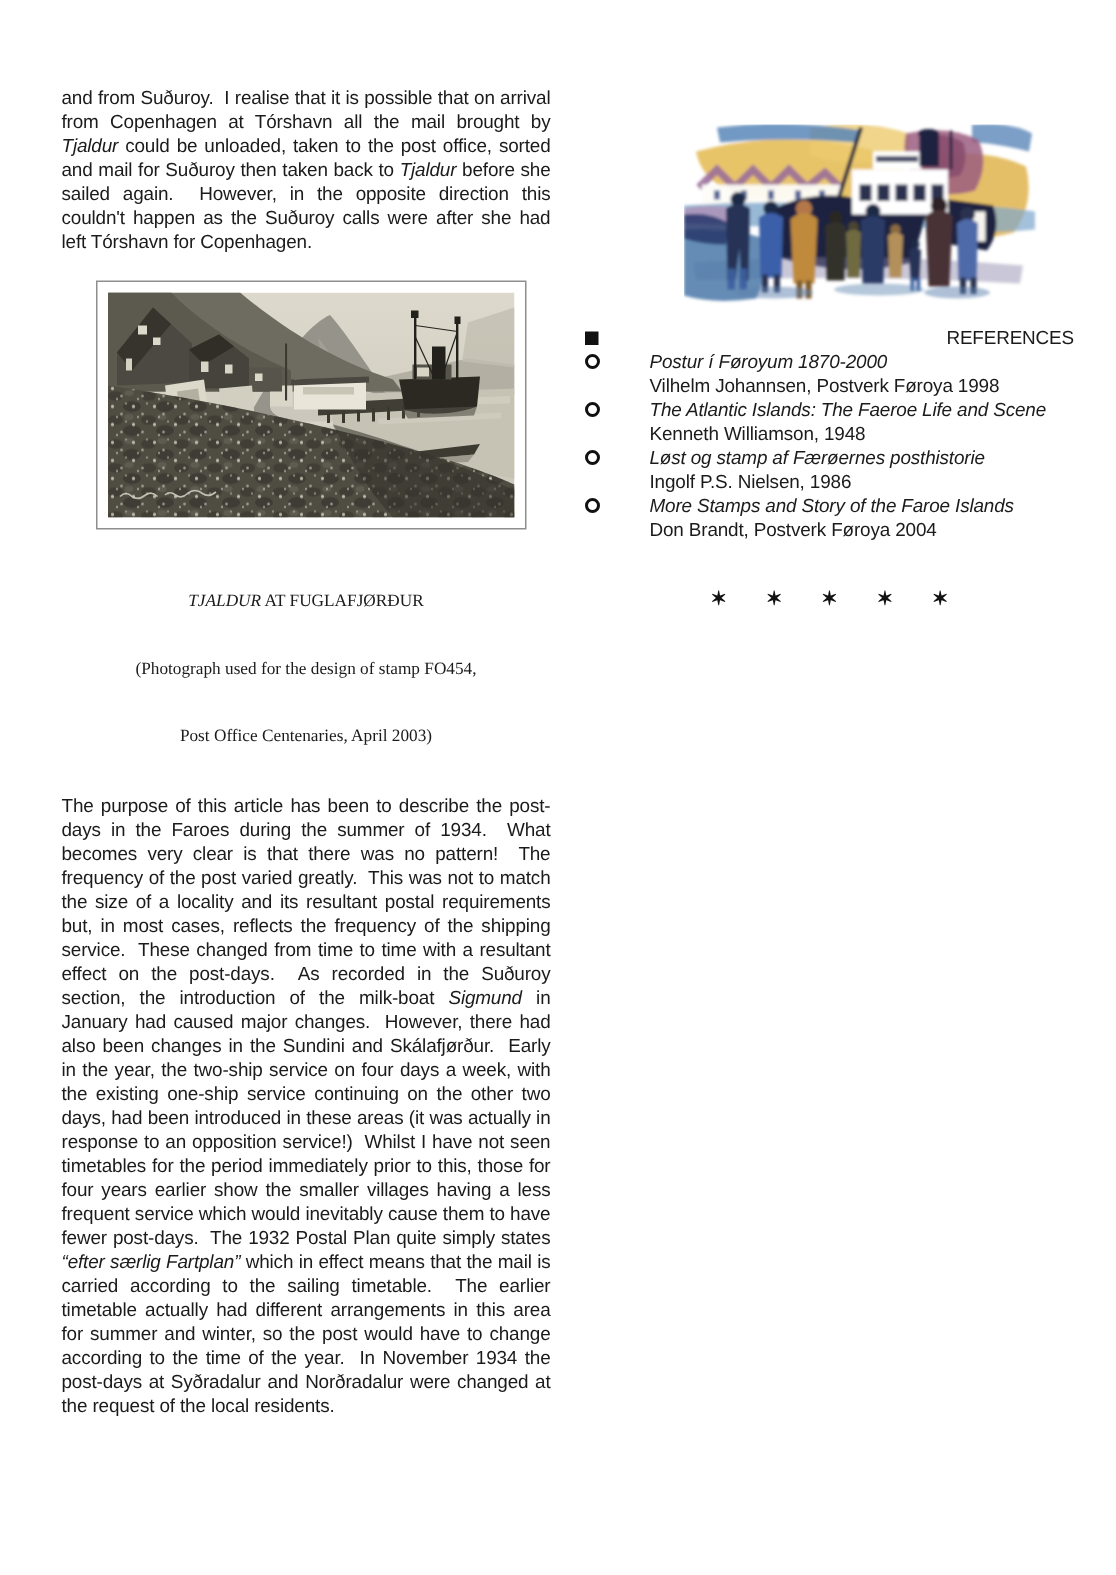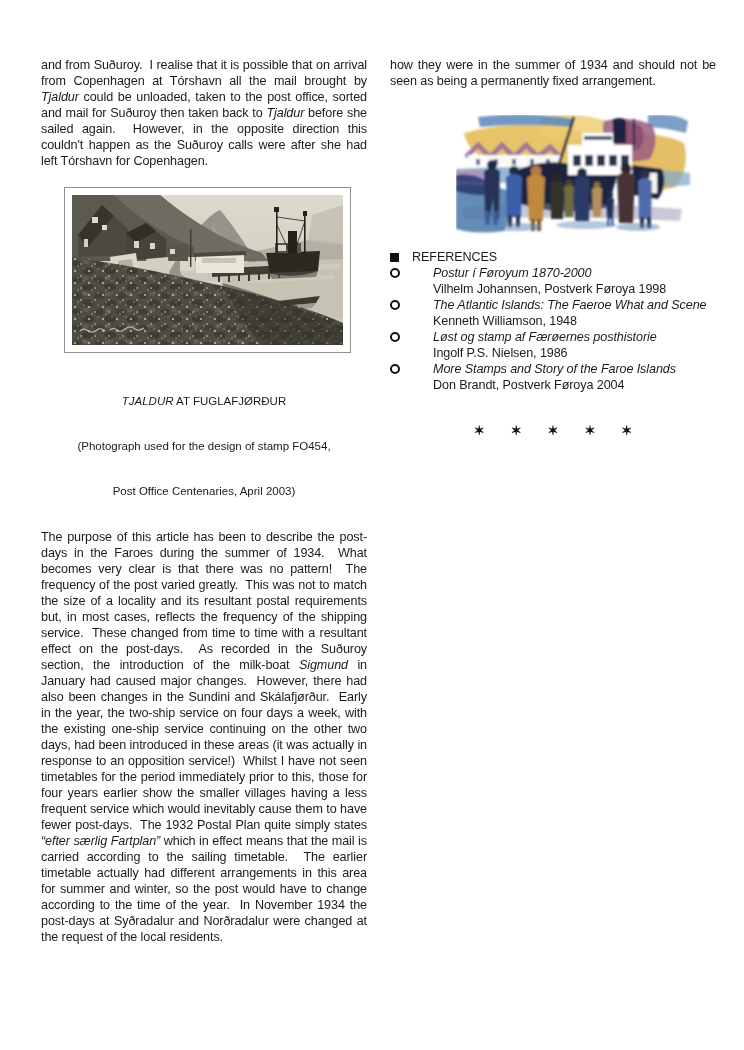--- a/index.html
+++ b/index.html
@@ -22,21 +22,21 @@
     padding:7px;line-height:0;
   }
   .photo-caption{margin-top:11px;text-align:center;font-size:11.5px;line-height:15px;white-space:pre-wrap;}
   .section-heading{
     margin-top:22px;font-size:13px;line-height:16px;letter-spacing:0.2px;font-weight:normal;
   }
   .section-heading + p.body{margin-top:15px;}
   
   .illustration-wrap{margin:26px 0 0 66px;width:236px;line-height:0;}
   .references{margin-top:12px;font-size:12.6px;line-height:16px;letter-spacing:-0.1px;}
-  .ref-heading-row{display:flex;align-items:center;}
+  .ref-heading-row{display:flex;align-items:center;justify-content:space-between;}
   .sq-bullet{width:9px;height:9px;background:#111;display:inline-block;margin-right:13px;flex:none;}
   .ref-item{display:flex;margin-top:0;gap:24px;}
   .ref-bullet{
     width:9px;height:9px;border:2px solid #111;border-radius:50%;display:inline-block;
     margin:3px 9px 0 0;flex:none;box-sizing:border-box;width:10px;height:10px;
   }
   .ref-text{flex:1;}
   .ref-title{font-style:italic;}
   .separator{
     margin-top:30px;display:flex;justify-content:center;gap:26px;
@@ -45,21 +45,21 @@
 </style>
 </head>
 <body>
 
 <div class="page">
 
   <div class="col col-left">
 
     <p class="body"><span>and from Suðuroy.  I realise that it is possible that on arrival from Copenhagen at Tórshavn all the mail brought by </span><span class="it">Tjaldur</span><span> could be unloaded, taken to the post office, sorted and mail for Suðuroy then taken back to </span><span class="it">Tjaldur</span><span> before she sailed again.  However, in the opposite direction this couldn't happen as the Suðuroy calls were after she had left Tórshavn for Copenhagen.</span></p>
 
-    <figure style="margin:0;">
+    <figure style="margin:0;font-family:Liberation Serif, serif;">
       <div class="photo-frame">
         
         <svg width="271" height="150" viewBox="0 0 271 150">
           <defs>
             <linearGradient id="sky" x1="0" y1="0" x2="0" y2="1">
               <stop offset="0" stop-color="#ddd9cd"></stop>
               <stop offset="1" stop-color="#c9c5b8"></stop>
             </linearGradient>
             <pattern id="flecks" width="14" height="12" patternUnits="userSpaceOnUse">
               <circle cx="3" cy="4" r="1.1" fill="#d8d4c6" opacity="0.8"></circle>
@@ -160,21 +160,20 @@
       </figcaption>
     </figure>
 
 
     <p class="body"><span>The purpose of this article has been to describe the post-days in the Faroes during the summer of 1934.  What becomes very clear is that there was no pattern!  The frequency of the post varied greatly.  This was not to match the size of a locality and its resultant postal requirements but, in most cases, reflects the frequency of the shipping service.  These changed from time to time with a resultant effect on the post-days.  As recorded in the Suðuroy section, the introduction of the milk-boat </span><span class="it">Sigmund</span><span> in January had caused major changes.  However, there had also been changes in the Sundini and Skálafjørður.  Early in the year, the two-ship service on four days a week, with the existing one-ship service continuing on the other two days, had been introduced in these areas (it was actually in response to an opposition service!)  Whilst I have not seen timetables for the period immediately prior to this, those for four years earlier show the smaller villages having a less frequent service which would inevitably cause them to have fewer post-days.  The 1932 Postal Plan quite simply states </span><span class="it">“efter særlig Fartplan”</span><span> which in effect means that the mail is carried according to the sailing timetable.  The earlier timetable actually had different arrangements in this area for summer and winter, so the post would have to change according to the time of the year.  In November 1934 the post-days at Syðradalur and Norðradalur were changed at the request of the local residents.</span></p>
 
   </div>
 
   <div class="col col-right">
 
-    <p class="body">how they were in the summer of 1934 and should not be seen as being a permanently fixed arrangement.</p>
 
     <div class="illustration-wrap">
       
       <svg width="236" height="122" viewBox="0 0 236 122">
         <defs>
           <filter id="wc" x="-10%" y="-10%" width="120%" height="120%">
             <feGaussianBlur stdDeviation="1.1"></feGaussianBlur>
           </filter>
         </defs>
         <g filter="url(#wc)">
@@ -278,21 +277,21 @@
       <div class="ref-item">
         <span class="ref-bullet"></span>
         <span class="ref-text">
           <span class="ref-title">Postur í Føroyum 1870-2000</span><br>
           <span>Vilhelm Johannsen, Postverk Føroya 1998</span>
         </span>
       </div>
       <div class="ref-item">
         <span class="ref-bullet"></span>
         <span class="ref-text">
-          <span class="ref-title">The Atlantic Islands: The Faeroe What and Scene</span><br>
+          <span class="ref-title">The Atlantic Islands: The Faeroe Life and Scene</span><br>
           <span>Kenneth Williamson, 1948</span>
         </span>
       </div>
       <div class="ref-item">
         <span class="ref-bullet"></span>
         <span class="ref-text">
           <span class="ref-title">Løst og stamp af Færøernes posthistorie</span><br>
           <span>Ingolf P.S. Nielsen, 1986</span>
         </span>
       </div>

